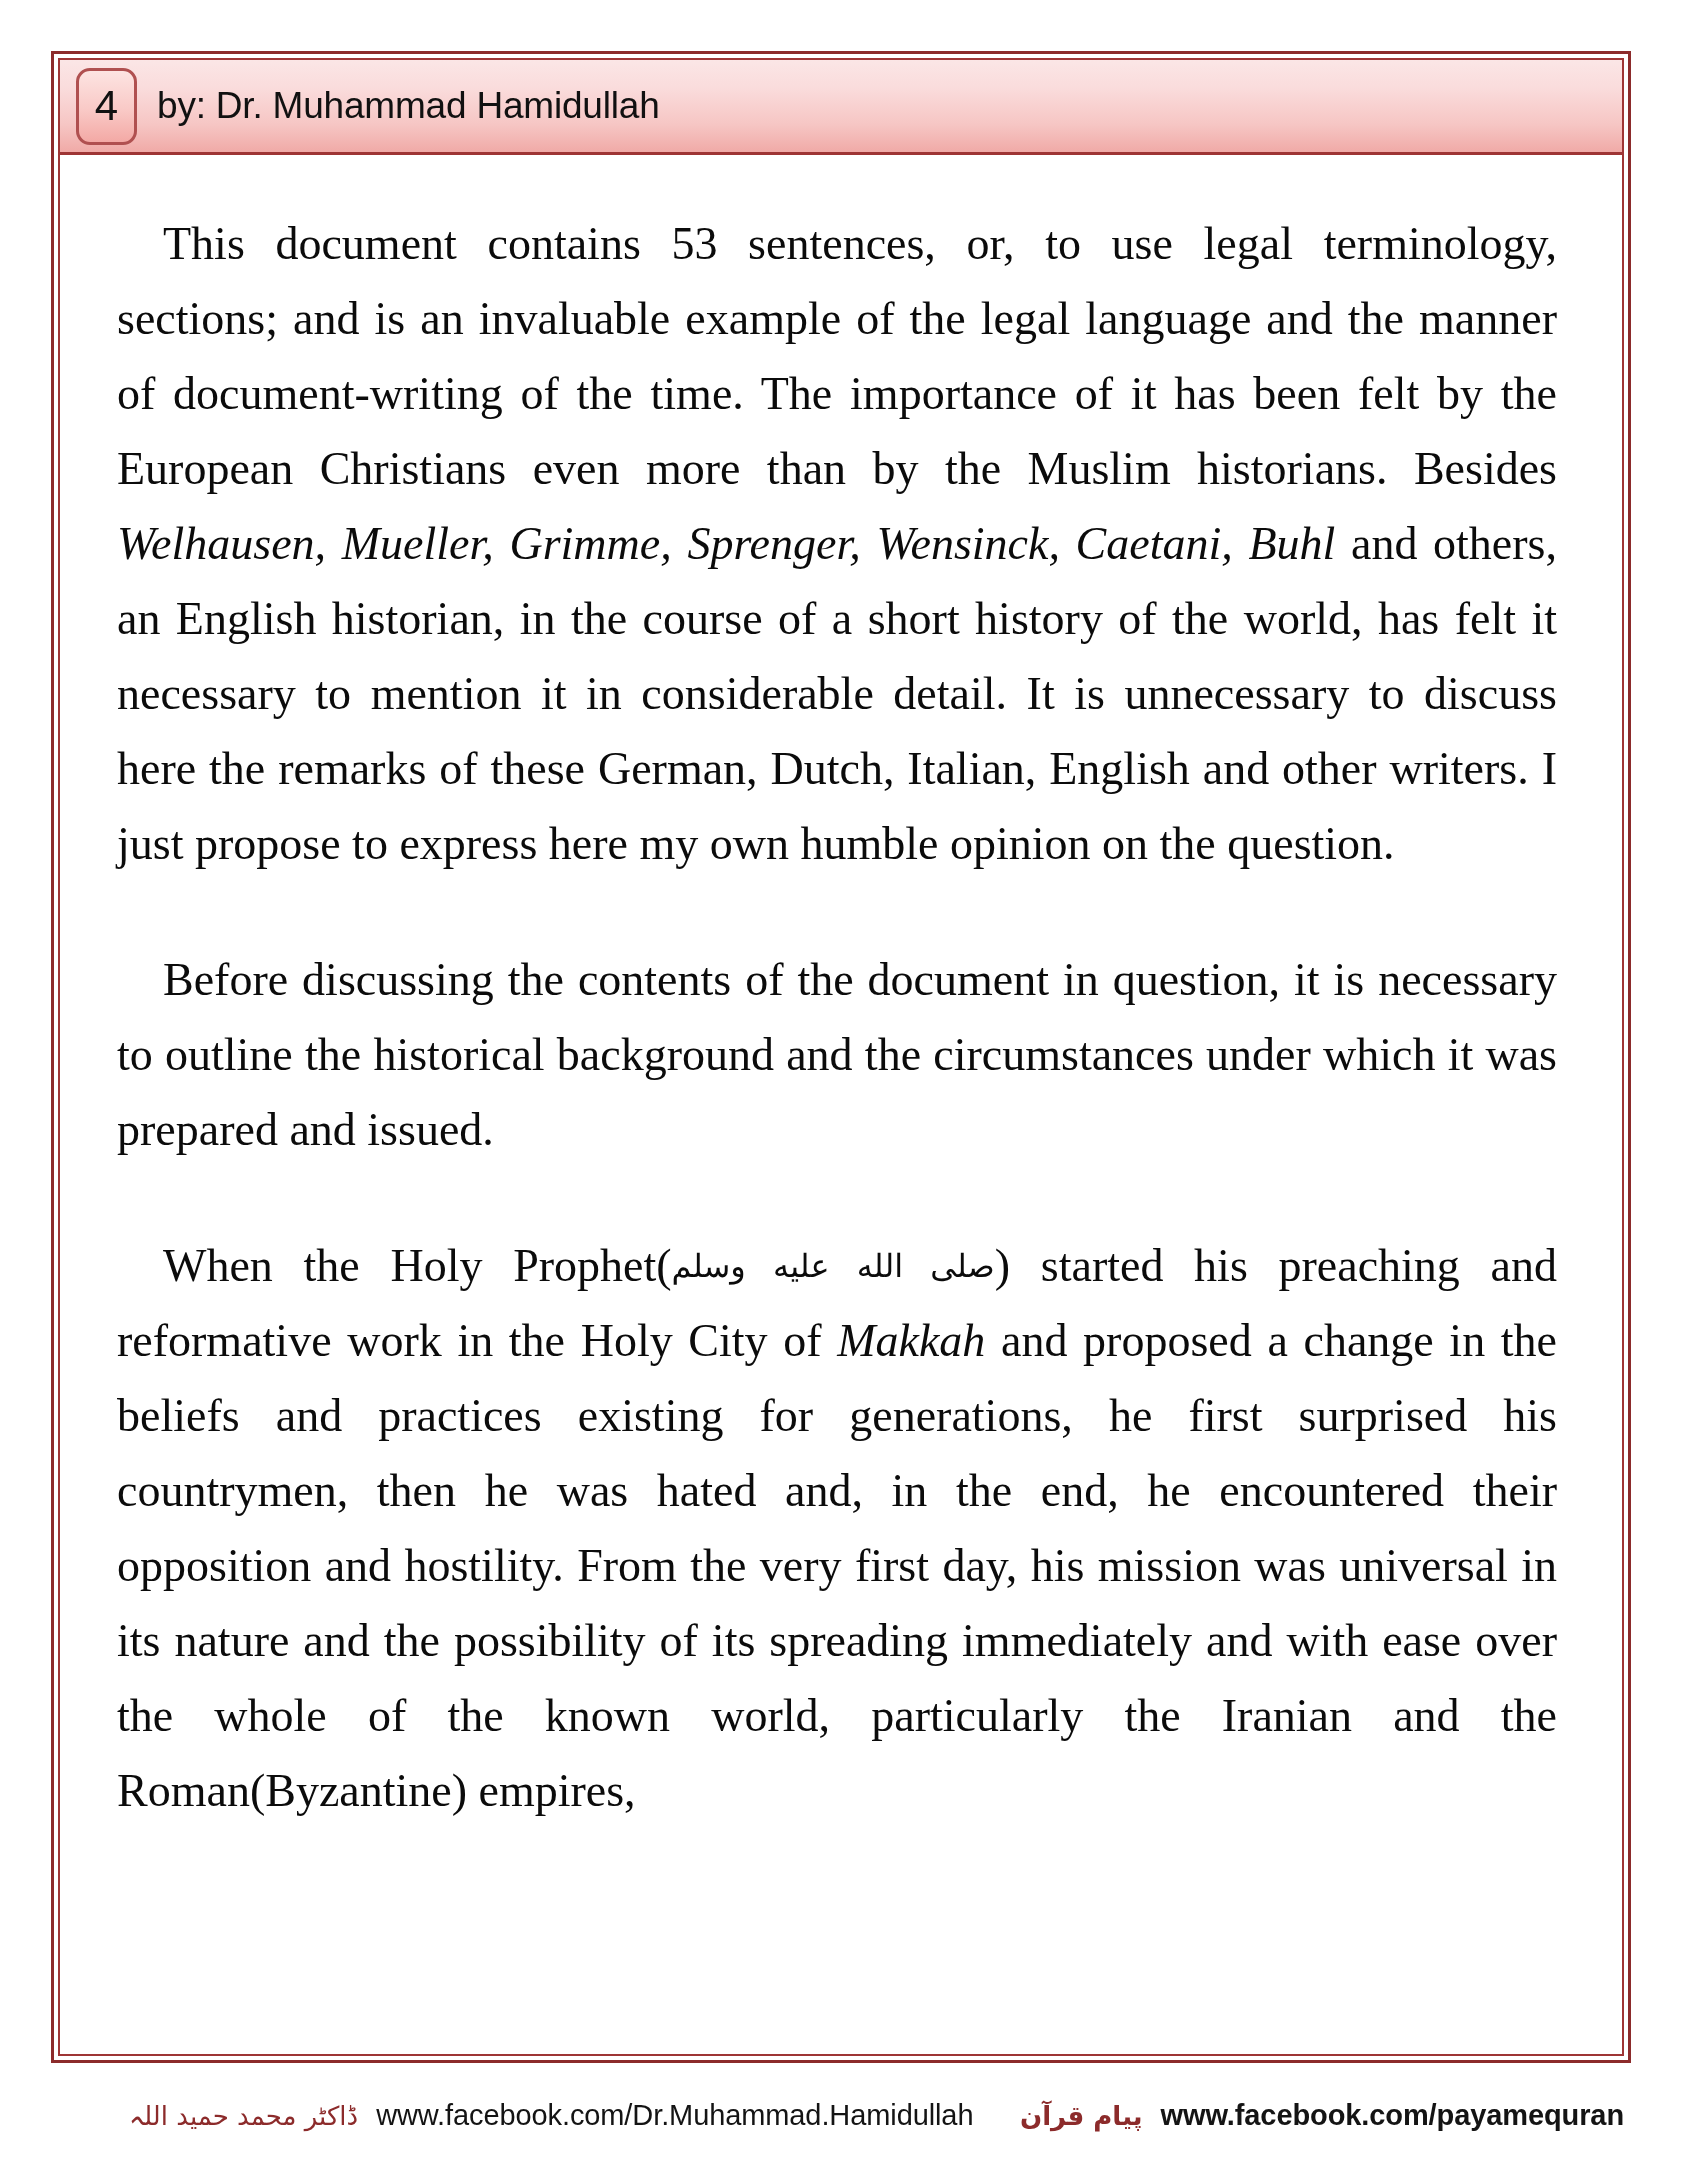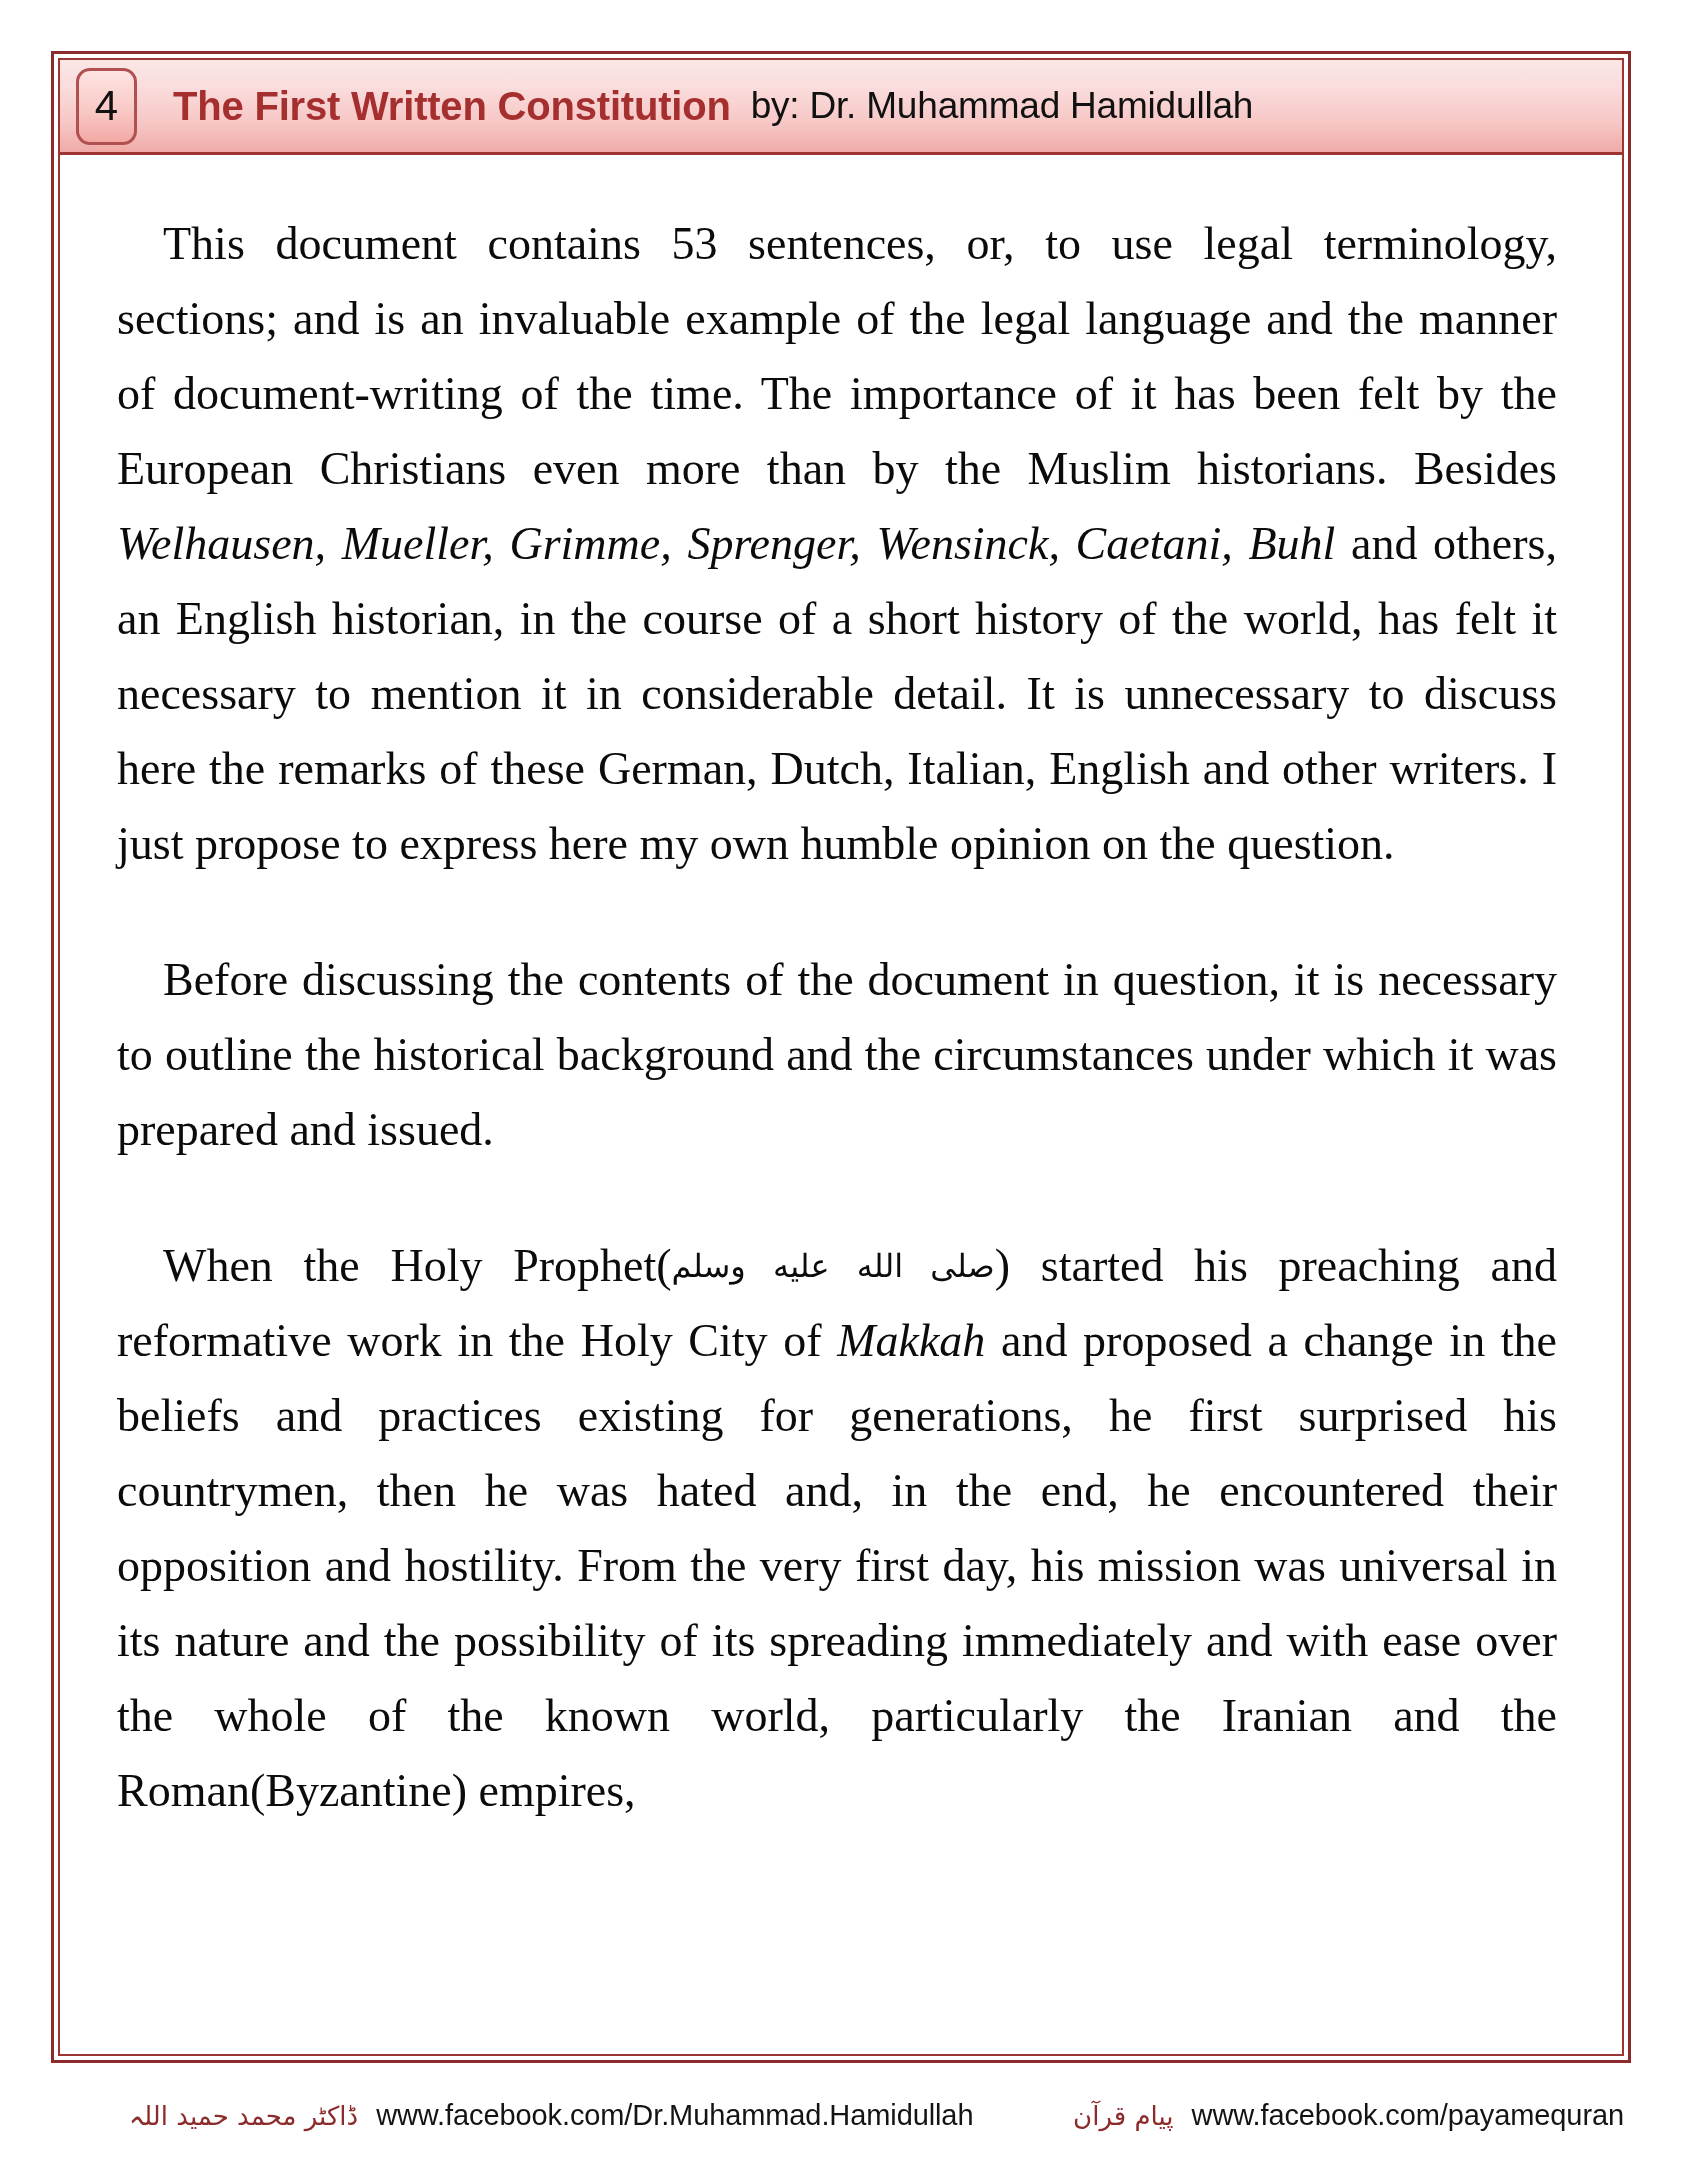--- a/index.html
+++ b/index.html
@@ -136,21 +136,21 @@
     display: flex;
     align-items: center;
     font-family: "Liberation Sans", sans-serif;
   }
   .footer-left, .footer-right {
     display: flex;
     align-items: baseline;
     white-space: nowrap;
   }
   .footer-left { margin-left: 51px; }
-  .footer-right { margin-left: auto; margin-right: 8px; }
+  .footer-right { margin-left: auto; margin-right: 8px; font-weight: bold; }
   .footer-urdu {
     font-family: "DejaVu Sans", sans-serif;
     font-size: 26px;
     color: #8c2b2b;
     direction: rtl;
     margin-right: 18px;
     margin-left: 27px;
   }
   .footer-url {
     font-size: 29px;
@@ -161,21 +161,20 @@
 </head>
 <body>
 
 <div class="page-frame">
   <div class="page-frame-inner">
 
     <div class="header-bar">
       <div class="page-num-box">
         <span class="page-num-text">4</span>
       </div>
-      <span class="header-title">The First Written Constitution</span>
       <span class="header-author">by: Dr. Muhammad Hamidullah</span>
     </div>
 
     <div class="content">
 
       <p class="para"><span>This document contains 53 sentences, or, to use legal terminology, sections; and is an invaluable example of the legal language and the manner of document-writing of the time. The importance of it has been felt by the European Christians even more than by the Muslim historians. Besides </span><span class="it">Welhausen, Mueller, Grimme, Sprenger, Wensinck, Caetani, Buhl</span><span> and others, an English historian, in the course of a short history of the world, has felt it necessary to mention it in considerable detail. It is unnecessary to discuss here the remarks of these German, Dutch, Italian, English and other writers. I just propose to express here my own humble opinion on the question.</span></p>
 
       <p class="para"><span>Before discussing the contents of the document in question, it is necessary to outline the historical background and the circumstances under which it was prepared and issued.</span></p>
 
       <p class="para"><span>When the Holy Prophet(</span><span class="salawat">صلى الله عليه وسلم</span><span>) started his preaching and reformative work in the Holy City of </span><span class="it">Makkah</span><span> and proposed a change in the beliefs and practices existing for generations, he first surprised his countrymen, then he was hated and, in the end, he encountered their opposition and hostility. From the very first day, his mission was universal in its nature and the possibility of its spreading immediately and with ease over the whole of the known world, particularly the Iranian and the Roman(Byzantine) empires,</span></p>

